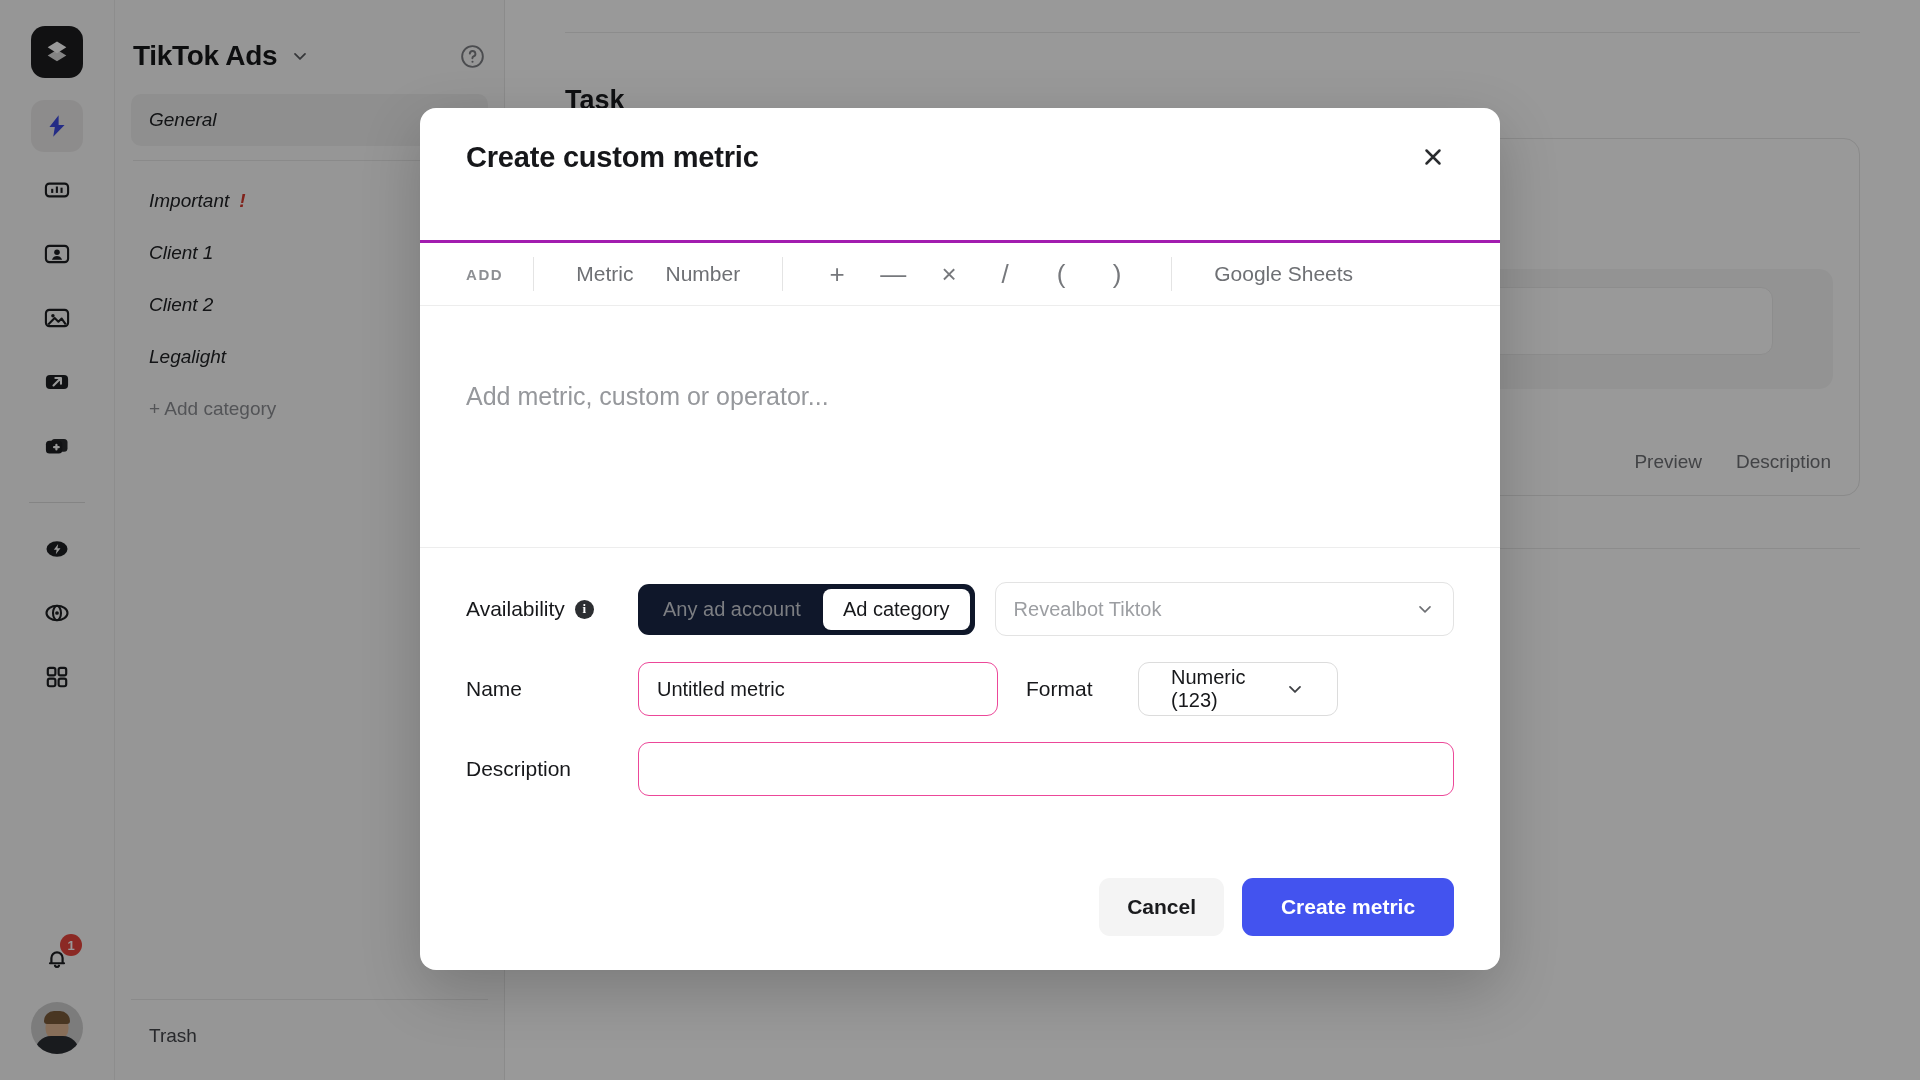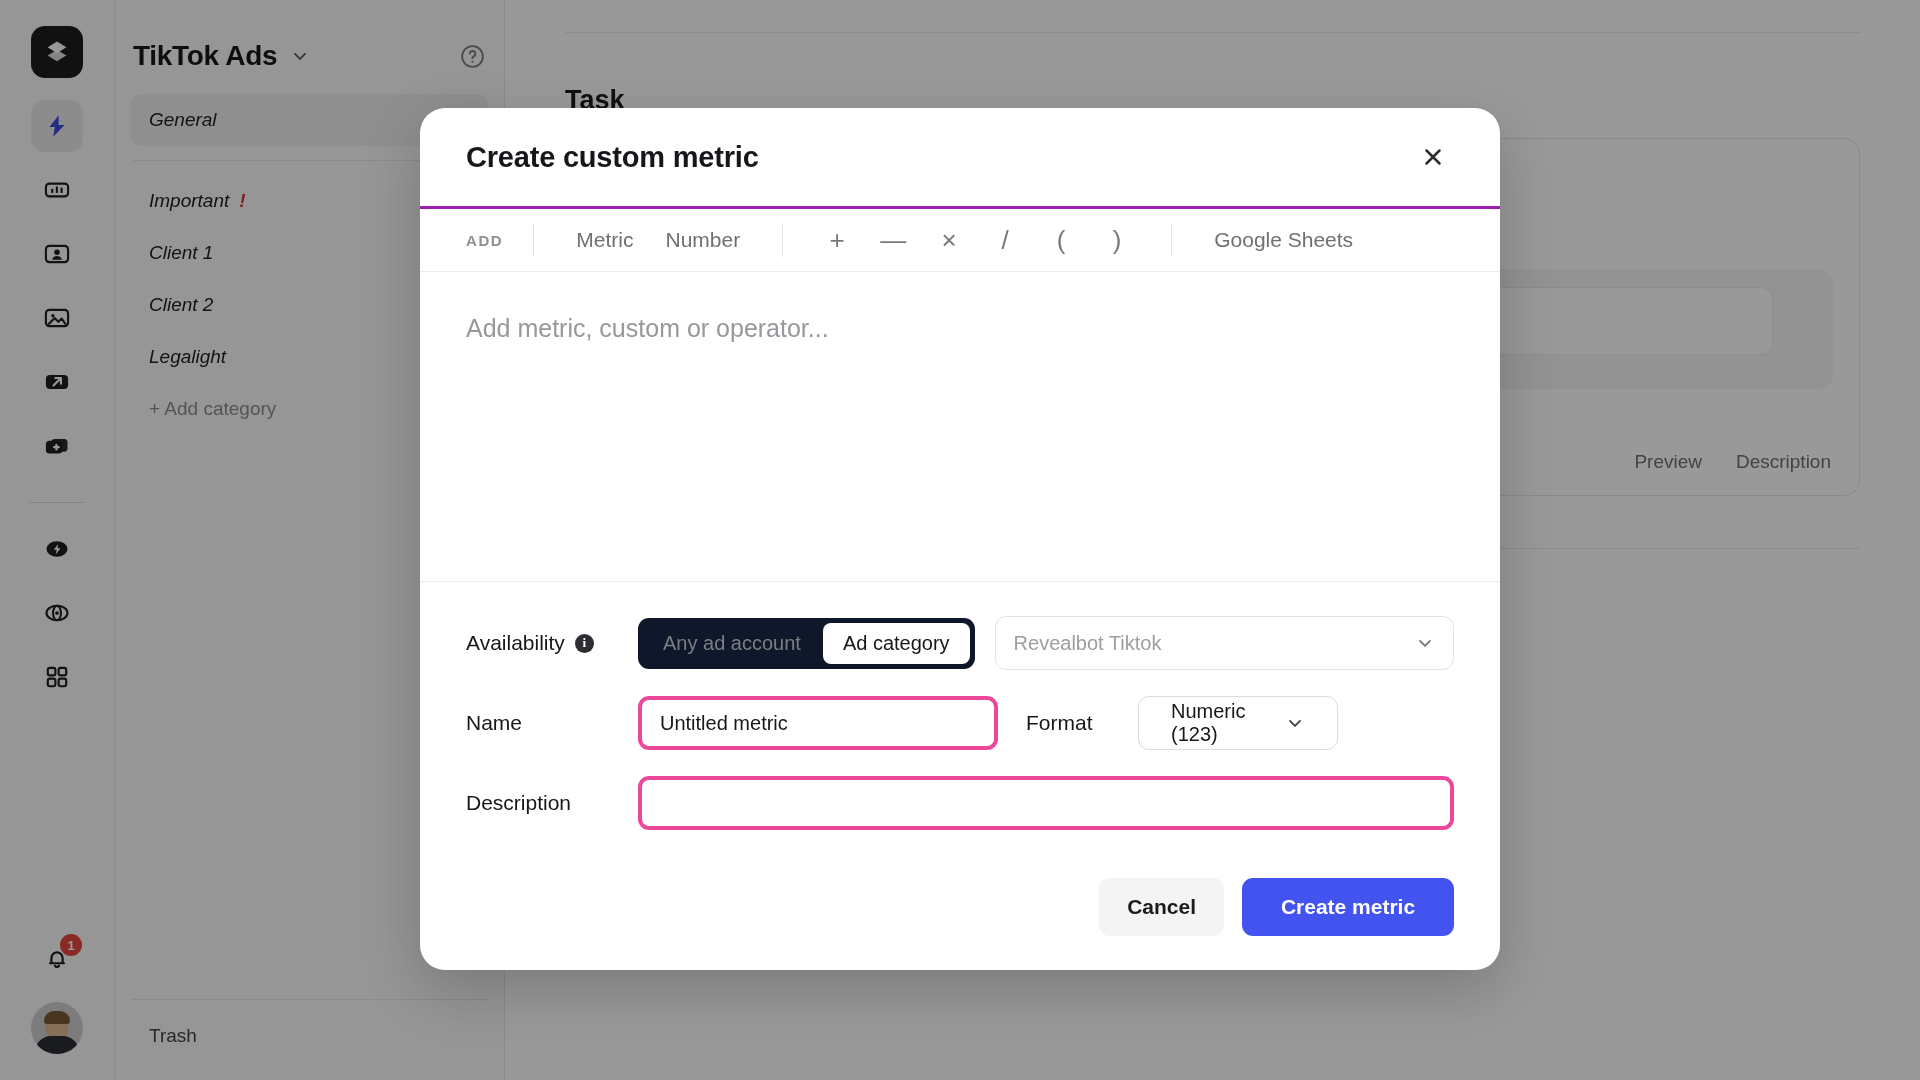--- a/index.html
+++ b/index.html
@@ -242,26 +242,27 @@
   }
 
   
   #modal {
     position: absolute;
     left: 420px;
     top: 108px;
     width: 1080px;
     height: 862px;
     background: #ffffff;
-    border-radius: 25px;
+    border-radius: 16px;
     z-index: 60;
     box-shadow: 0 20px 60px rgba(0,0,0,0.20);
     display: flex;
     flex-direction: column;
     overflow: hidden;
+    gap: 34px;
   }
   .modal-head {
     height: 98px;
     display: flex;
     align-items: center;
     padding: 0 46px;
     flex: 0 0 98px;
   }
   .modal-title {
     font-size: 29px;
@@ -392,21 +393,21 @@
     padding: 0 18px;
     font-size: 20px;
     color: #9c9ea2;
     cursor: pointer;
     background: #fff;
   }
   .acct-select .chev { margin-left: auto; color: #6e7074; display:flex;}
   .text-input {
     width: 360px;
     height: 54px;
-    border: 4px solid #ec4899;
+    border: 1px solid #ec4899;
     border-radius: 11px;
     padding: 16px 18px;
     font-size: 20px;
     color: #17181b;
     font-family: "Liberation Sans", sans-serif;
     background: #fff;
     outline: none;
   }
   .desc-input {
     flex: 1 1 auto;

